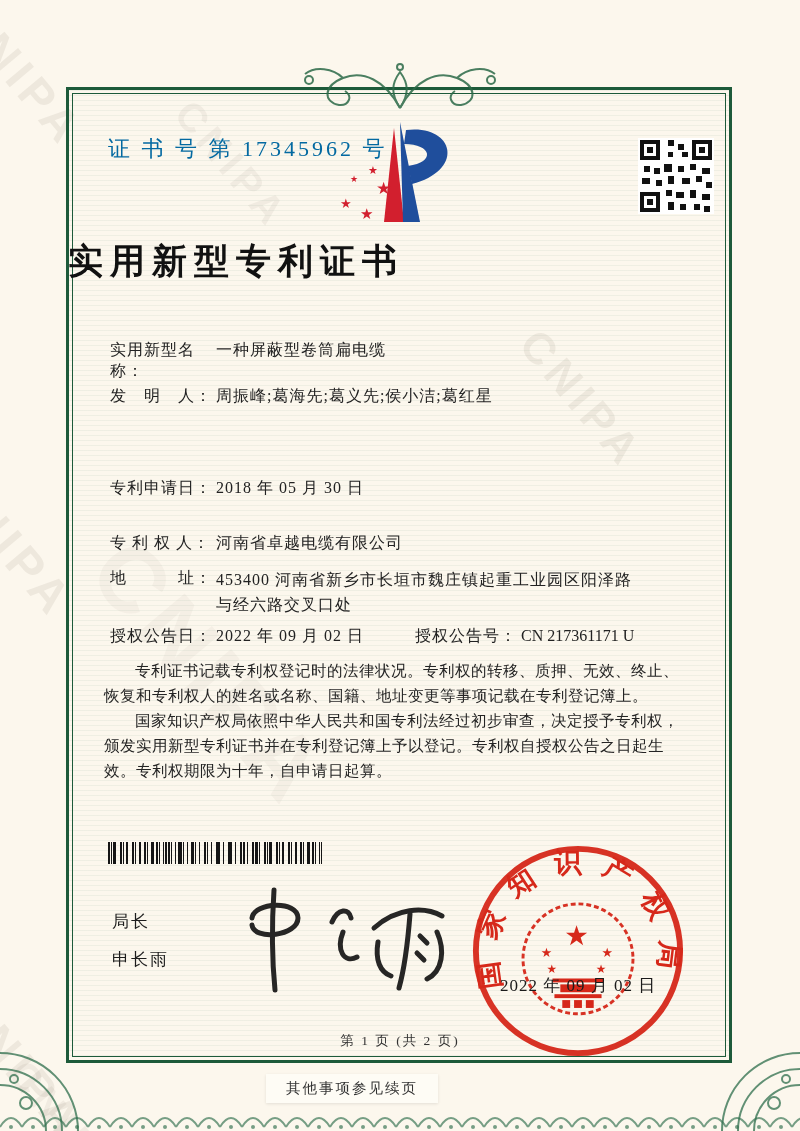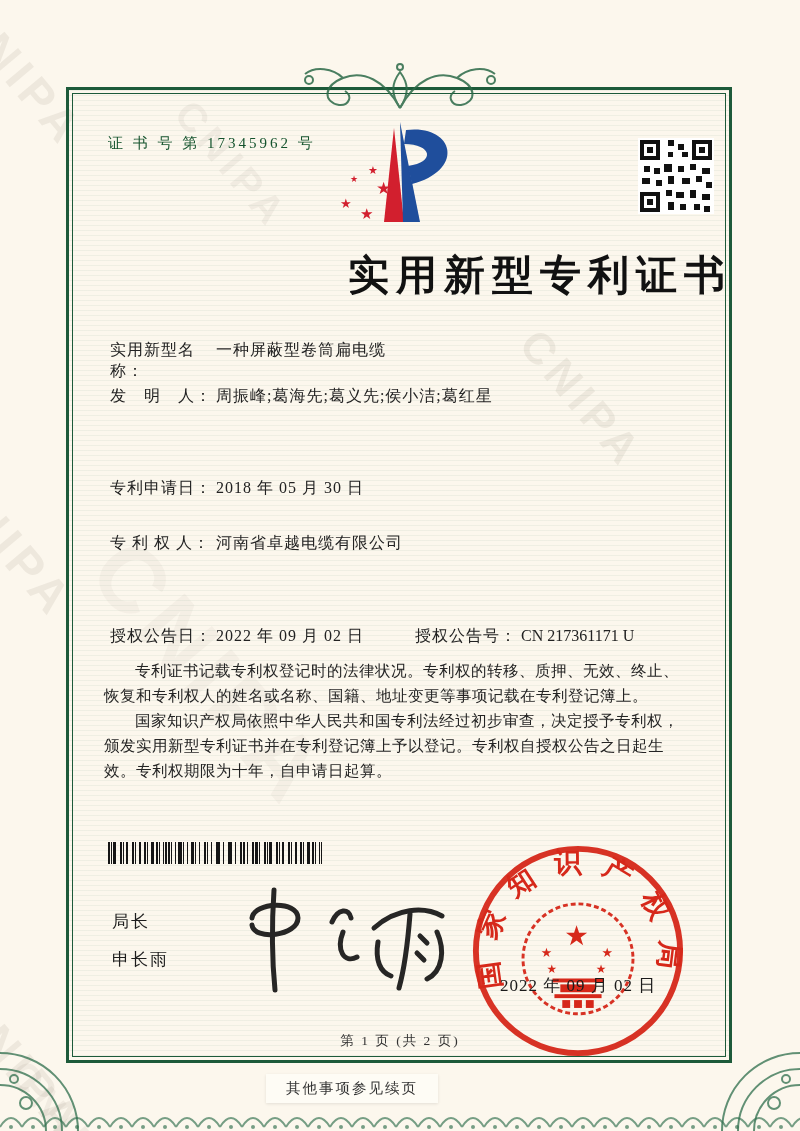--- a/index.html
+++ b/index.html
@@ -39,28 +39,28 @@
     background:repeating-linear-gradient(180deg, rgba(125,165,140,0.10) 0 1px, rgba(0,0,0,0) 1px 5px);
   }
   .flourish-top { position:absolute; left:285px; top:58px; }
   .bottom-band  { position:absolute; left:0; bottom:0; }
   .corner-lace  { position:absolute; bottom:0; }
   .corner-lace.left  { left:0; }
   .corner-lace.right { right:0; transform:scaleX(-1); }
 
   .cert-no {
     position:absolute; left:108px; top:134px;
-    font-size:15px; letter-spacing:3px; color:#14532d;
+    font-size:22px; letter-spacing:3px; color:#0369a1;
   }
   .logo { position:absolute; left:332px; top:118px; }
   .qr   { position:absolute; left:638px; top:138px; }
 
   .title {
-    position:absolute; left:68px; top:248px; width:664px;
-    text-align:right; font-size:41px; font-weight:bold;
+    position:absolute; left:68px; top:238px; width:664px;
+    text-align:left; font-size:35px; font-weight:bold;
     letter-spacing:7px; color:#111;
   }
 
   .row { position:absolute; left:110px; font-size:16px; color:#222; }
   .row .lbl { display:inline-block; width:102px; vertical-align:top; letter-spacing:1px; }
   .row .val { display:inline-block; vertical-align:top; letter-spacing:1px; }
   .row-name      { top:340px; }
   .row-inventor  { top:386px; }
   .row-patno     { top:432px; }
   .row-appdate   { top:478px; }
@@ -206,20 +206,24 @@
     <span class="val">周振峰;葛海先;葛义先;侯小洁;葛红星</span>
   </div>
   <div class="row row-appdate">
     <span class="lbl">专利申请日：</span>
     <span class="val">2018 年 05 月 30 日</span>
   </div>
   <div class="row row-patentee">
     <span class="lbl">专 利 权 人：</span>
     <span class="val">河南省卓越电缆有限公司</span>
   </div>
+  <div class="row row-address">
+    <span class="lbl">地　　　址：</span>
+    <span class="val">453400 河南省新乡市长垣市魏庄镇起重工业园区阳泽路与经六路交叉口处</span>
+  </div>
   <div class="row row-grant">
     <span class="lbl">授权公告日：</span>
     <span class="val">2022 年 09 月 02 日</span>
     <span class="pair2">
       <span class="lbl2">授权公告号：</span>
       <span>CN 217361171 U</span>
     </span>
   </div>
 
   <div class="paragraphs">

